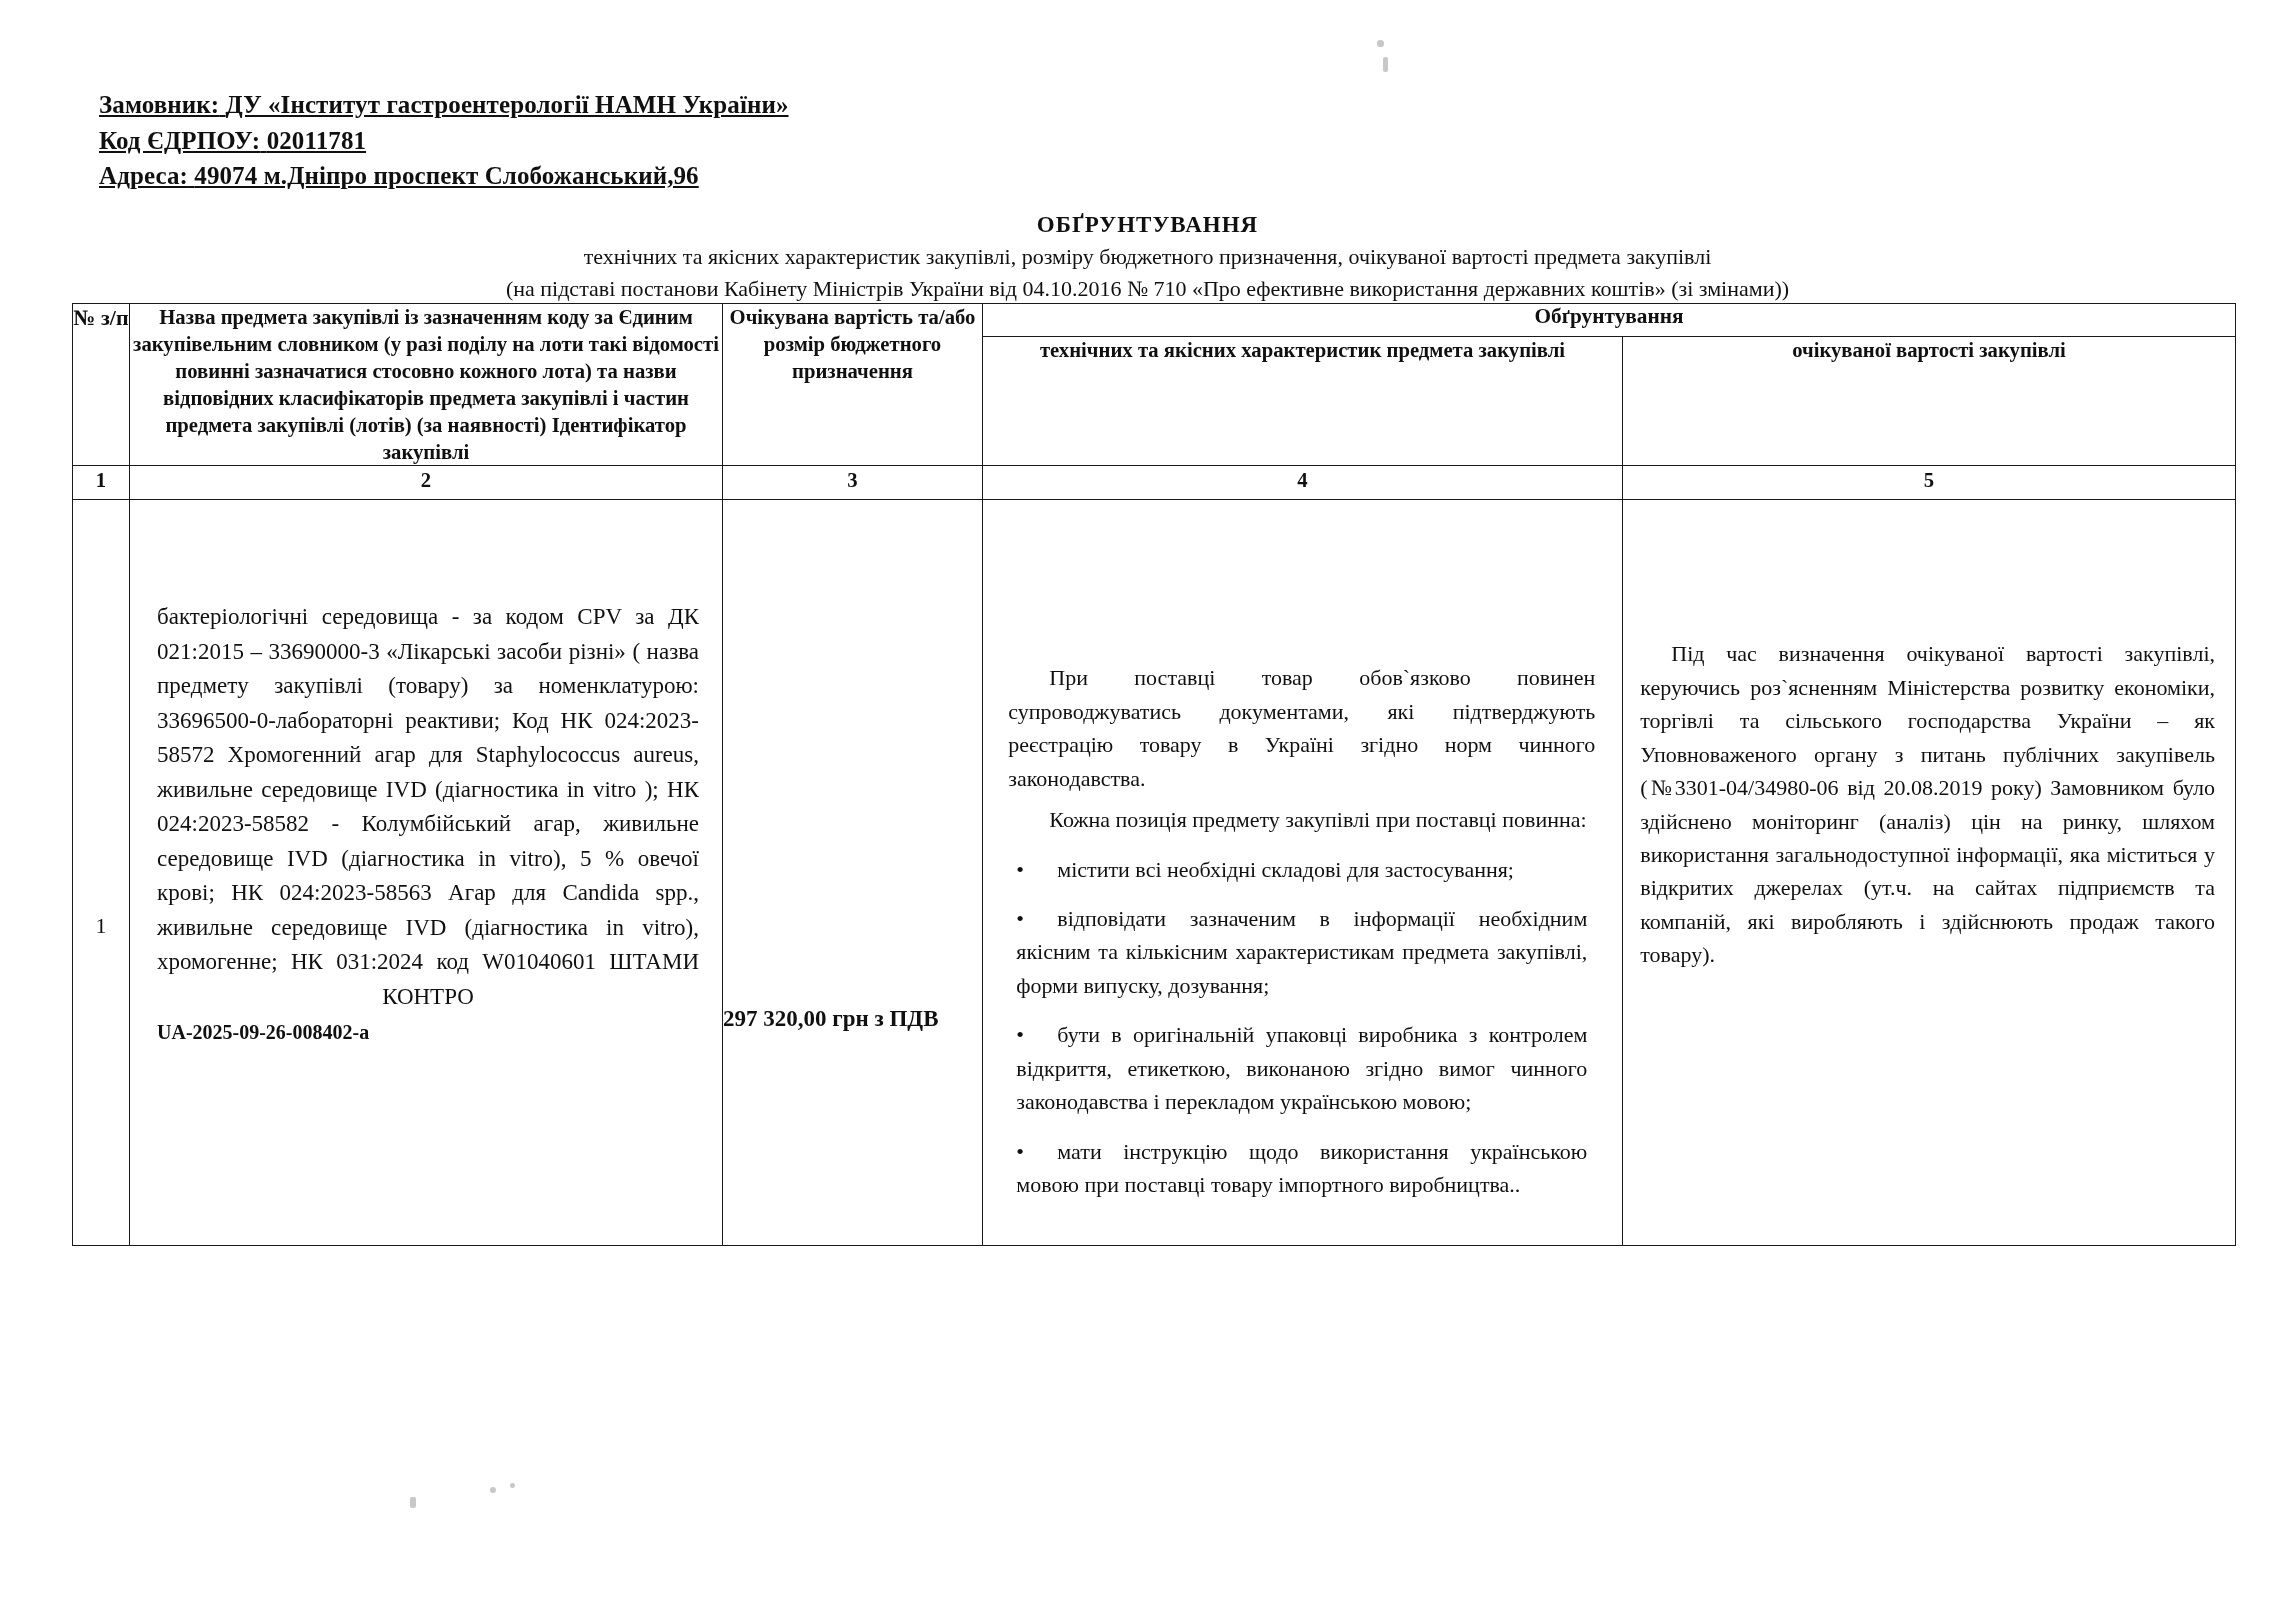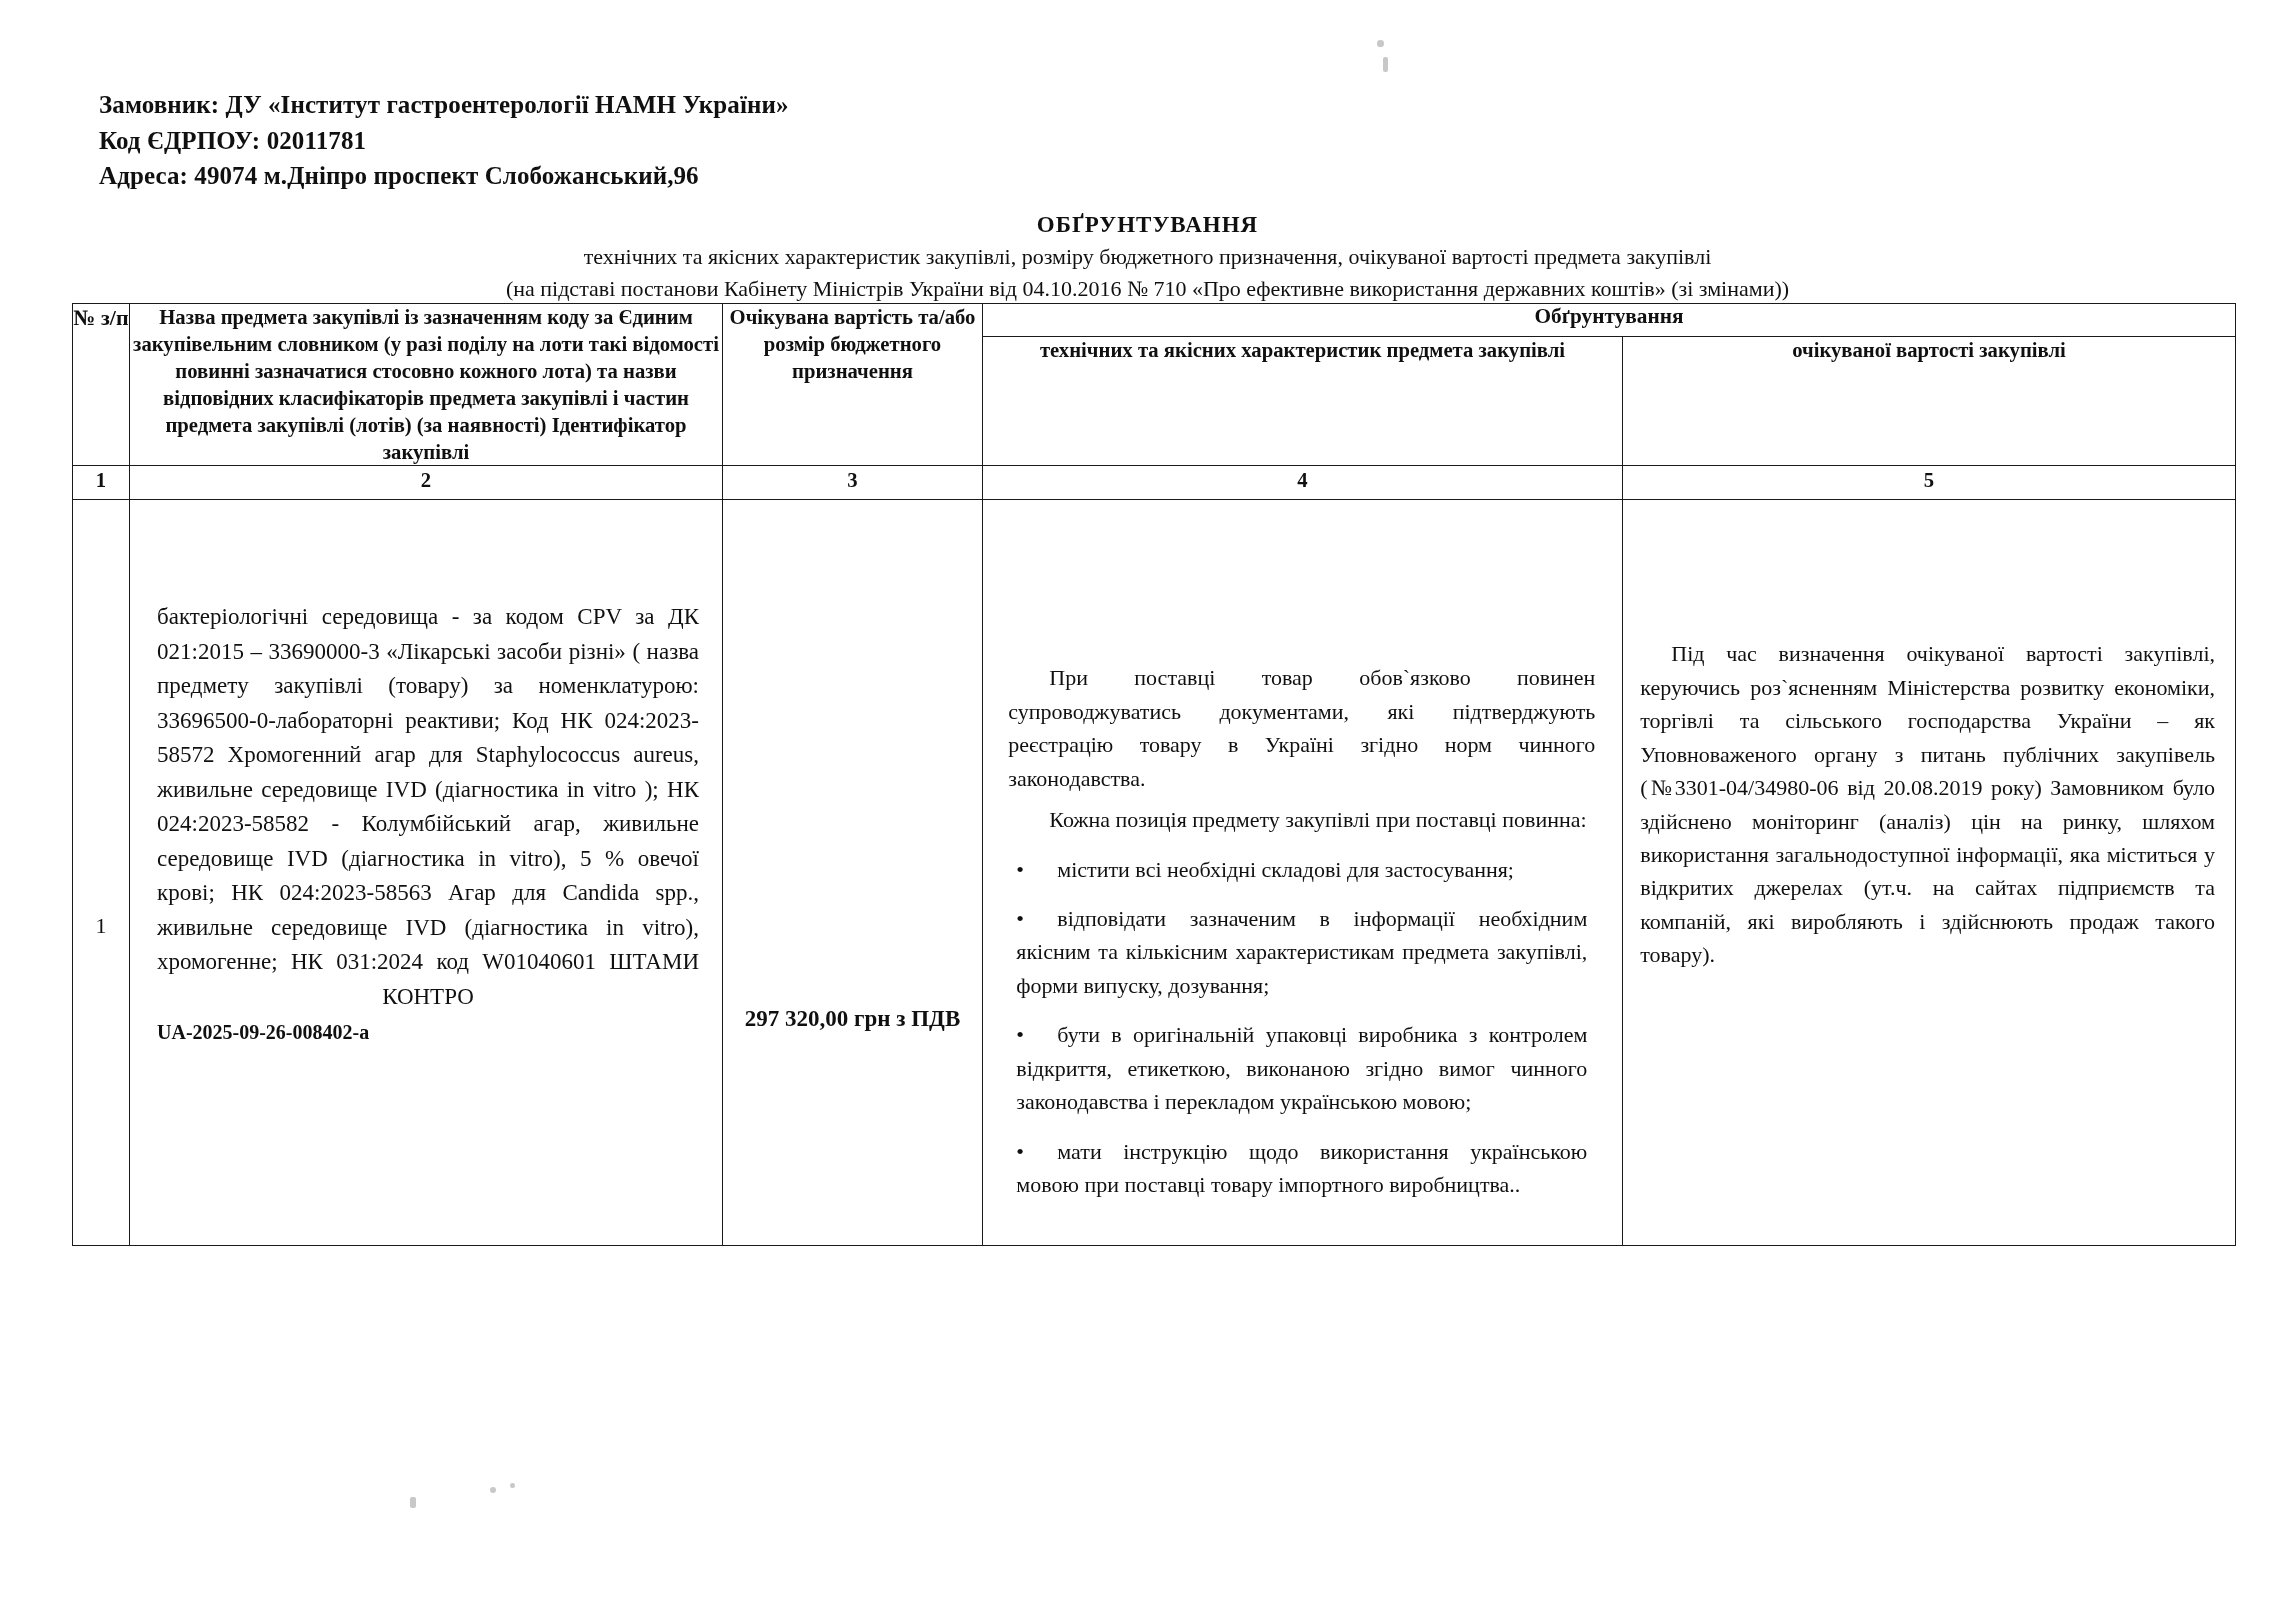--- a/index.html
+++ b/index.html
@@ -29,20 +29,21 @@
     left: 99px;
     top: 87px;
     width: 1333px;
     line-height: 1.42;
   }
   .header .hline {
     font-size: 25px;
     font-weight: bold;
     letter-spacing: 0.1px;
     white-space: nowrap;
+    text-decoration: underline;
   }
   .header .hline .lbl { font-weight: bold; }
 
   .doc-title {
     position: absolute;
     top: 212px;
     left: 0;
     width: 2295px;
     text-align: center;
     font-size: 23px;
@@ -132,21 +133,20 @@
   }
   .cell-name .ident {
     display: block;
     font-weight: bold;
     font-size: 20px;
     text-align: left;
     text-align-last: left;
     margin-top: 2.7px;
   }
   .cell-price {
-    text-align: center;
     font-size: 23px;
     font-weight: bold;
     line-height: 1.42;
     padding-top: 503px;
   }
   .cell-tech {
     font-size: 22px;
     line-height: 1.52;
     text-align: justify;
     padding: 153px 18.7px 27px 17.3px;

